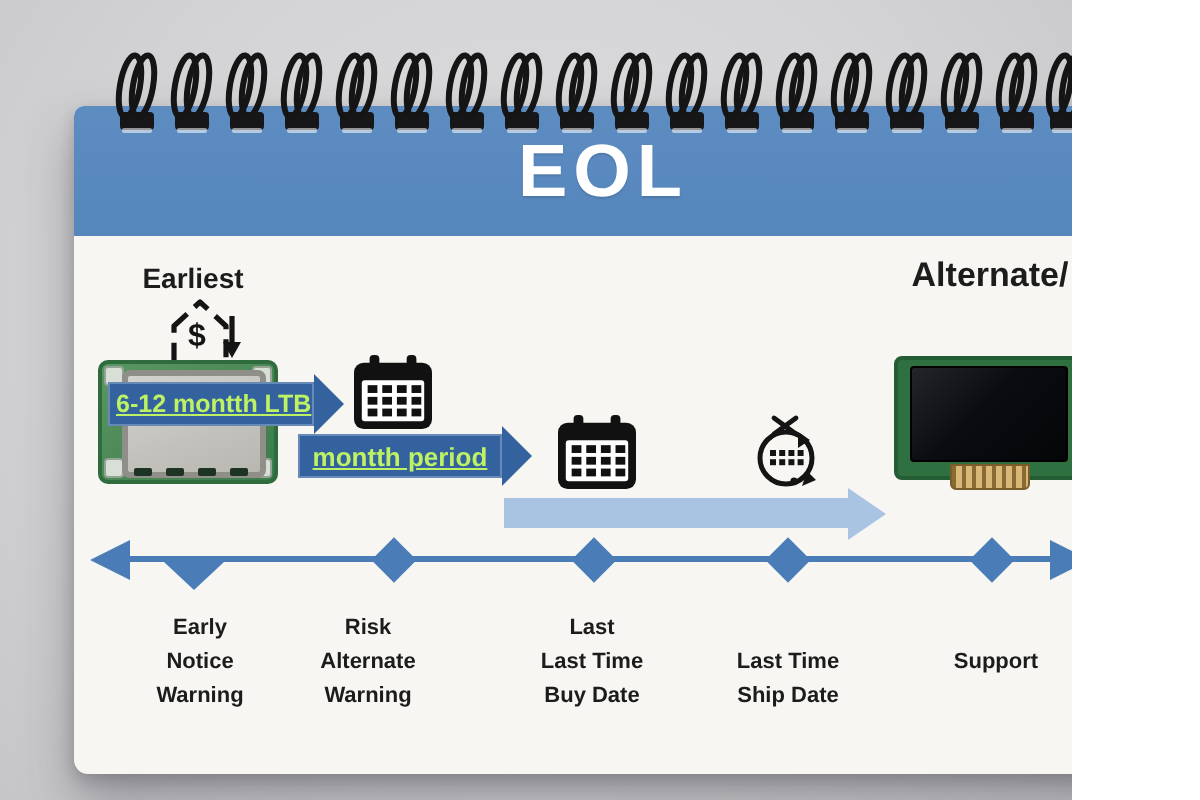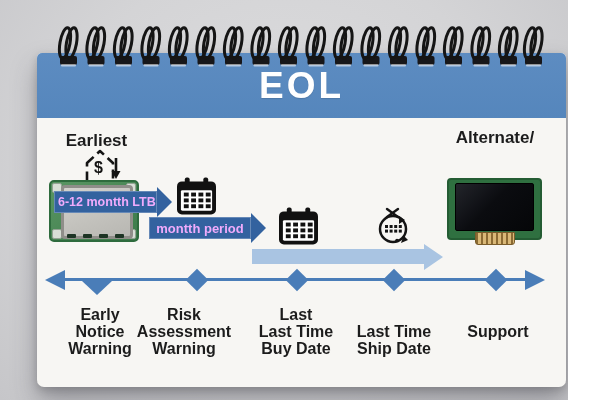--- a/index.html
+++ b/index.html
@@ -9,41 +9,40 @@
     --arrow-light-blue:#a9c4e2;
     --page-white:#f7f6f3;
     --background-gray:#d4d4d6;
     --text-black:#1c1c1c;
   }
   html,body{margin:0;padding:0;}
   .stage{
     position:relative;width:536px;height:400px;overflow:hidden;
     background:radial-gradient(ellipse at 50% 38%, #dddddf 0%, var(--background-gray) 55%, #c6c6c9 100%);
     font-family:"Liberation Sans", sans-serif;
-    padding-left:32px;
   }
   .pad{
     position:absolute;left:37px;top:53px;width:529px;height:334px;
     background:var(--page-white);
     border-radius:5px 5px 7px 7px;
     box-shadow:0 14px 26px rgba(55,55,65,.38), 0 3px 8px rgba(0,0,0,.18), 0 1px 0 #fff inset;
   }
   .band{
     position:absolute;left:0;top:0;width:100%;height:65px;
     background:linear-gradient(#5d8cc1, var(--header-blue));
     border-radius:5px 5px 0 0;
     display:flex;align-items:center;justify-content:center;
   }
   .eol{
     color:#fff;font-size:37px;font-weight:bold;letter-spacing:3px;
     text-shadow:0 1px 1px rgba(0,0,0,.12);
   }
   .spirals{position:absolute;left:0;top:26px;z-index:6;}
   .lbl{position:absolute;color:var(--text-black);font-weight:bold;text-align:center;}
-  .earliest{left:12px;top:78px;width:95px;font-size:17px;}
+  .earliest{left:12px;top:78px;width:95px;font-size:14px;}
   .altlabel{left:398px;top:76px;width:120px;font-size:17px;line-height:18px;}
 
   
   .module-left{
     position:absolute;left:12px;top:127px;width:90px;height:62px;
     background:linear-gradient(145deg,#5a9663,#3c7b4a);
     border:2px solid #2e6b3d;border-radius:5px;box-sizing:border-box;
   }
   .module-left .pad-c{position:absolute;width:8px;height:8px;background:#d8dfd6;border:1px solid #94a394;border-radius:2px;}
   .module-left .screen{
@@ -64,22 +63,23 @@
   .module-right .connector{
     position:absolute;left:50%;bottom:-7px;transform:translateX(-50%);
     width:40px;height:13px;border-radius:0 0 3px 3px;
     background:repeating-linear-gradient(90deg,#8a6a33 0 2px,#d9b877 2px 5px);
     border:1px solid #7a5c2a;box-sizing:border-box;
   }
 
   
   .banner{
     position:absolute;height:22px;background:var(--arrow-dark-blue);
-    color:#f0abfc;font-weight:bold;display:flex;align-items:center;z-index:3;
+    color:#bef264;font-weight:bold;display:flex;align-items:center;z-index:3;
     box-shadow:0 0 0 1px rgba(255,255,255,.25) inset;
+    text-decoration:underline;
   }
   .banner::after{
     content:"";position:absolute;right:-15px;top:50%;transform:translateY(-50%);
     border-left:15px solid var(--arrow-dark-blue);
     border-top:15px solid transparent;border-bottom:15px solid transparent;
   }
   .ltb{left:17px;top:138px;width:99px;font-size:12.5px;padding-left:4px;}
   .notice{left:112px;top:164px;width:102px;font-size:13px;justify-content:center;}
   .light-arrow{
     position:absolute;left:215px;top:196px;width:172px;height:15px;
@@ -100,21 +100,21 @@
 
   
   .tl-line{position:absolute;left:22px;top:225px;width:470px;height:3px;background:var(--timeline-blue);border-radius:2px;}
   .tl-ah{position:absolute;width:0;height:0;top:216.5px;}
   .tl-ah.left{left:8px;border-right:20px solid var(--timeline-blue);border-top:10px solid transparent;border-bottom:10px solid transparent;}
   .tl-ah.right{left:488px;border-left:20px solid var(--timeline-blue);border-top:10px solid transparent;border-bottom:10px solid transparent;}
   .tl-tri{position:absolute;left:45px;top:228px;width:0;height:0;
     border-left:15px solid transparent;border-right:15px solid transparent;
     border-top:14px solid var(--timeline-blue);}
   .tl-d{position:absolute;width:16px;height:16px;top:218.5px;background:var(--timeline-blue);transform:rotate(45deg);}
-  .ms{position:absolute;width:110px;text-align:center;color:var(--text-black);font-size:16px;line-height:17px;font-weight:bold;}
+  .ms{position:absolute;width:110px;text-align:center;color:var(--text-black);font-size:11px;line-height:17px;font-weight:bold;}
   .ms div{white-space:nowrap;}
 </style>
 </head>
 <body>
 
 <div class="stage">
 
   <div class="pad">
 
     <div class="band">
@@ -231,21 +231,21 @@
     <div class="tl-d" style="left:349px"></div>
     <div class="tl-d" style="left:451px"></div>
 
     <div class="ms" style="left:8px;top:253px">
       <div>Early</div>
       <div>Notice</div>
       <div>Warning</div>
     </div>
     <div class="ms" style="left:92px;top:253px">
       <div>Risk</div>
-      <div>Assessment</div>
+      <div>Alternate</div>
       <div>Warning</div>
     </div>
     <div class="ms" style="left:204px;top:253px">
       <div>Last</div>
       <div>Last Time</div>
       <div>Buy Date</div>
     </div>
     <div class="ms" style="left:302px;top:270px">
       <div>Last Time</div>
       <div>Ship Date</div>

